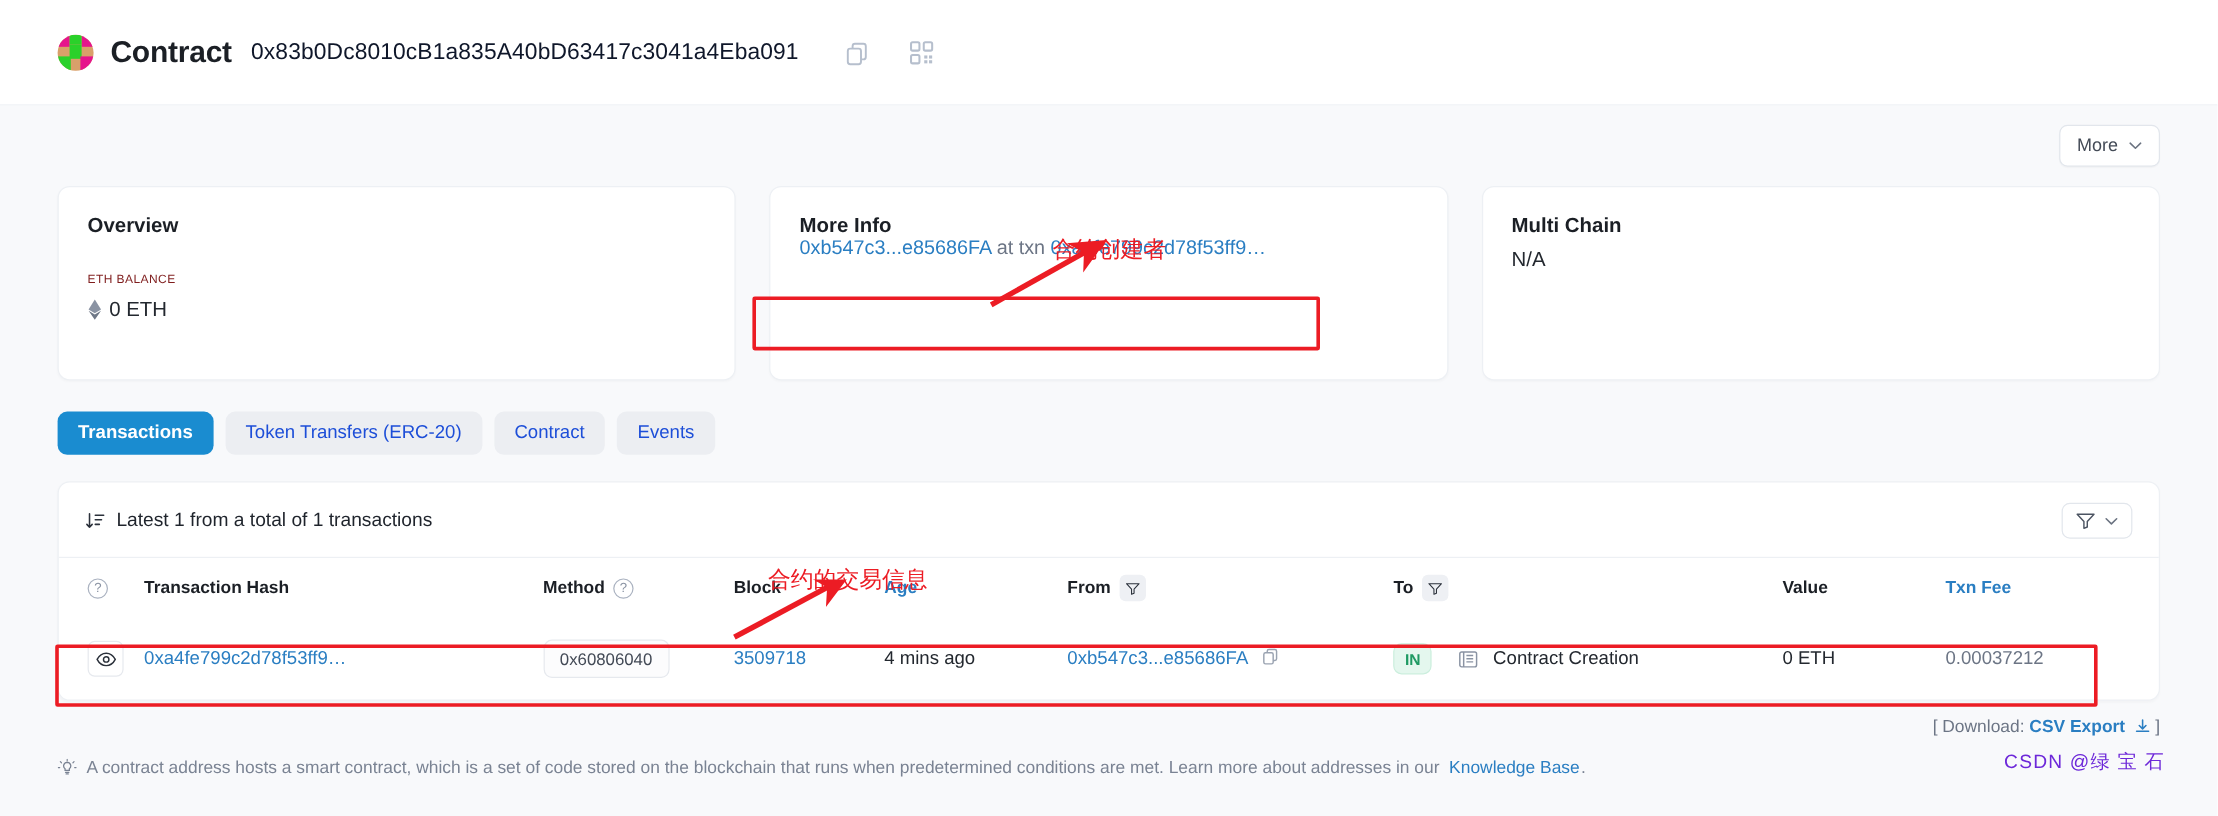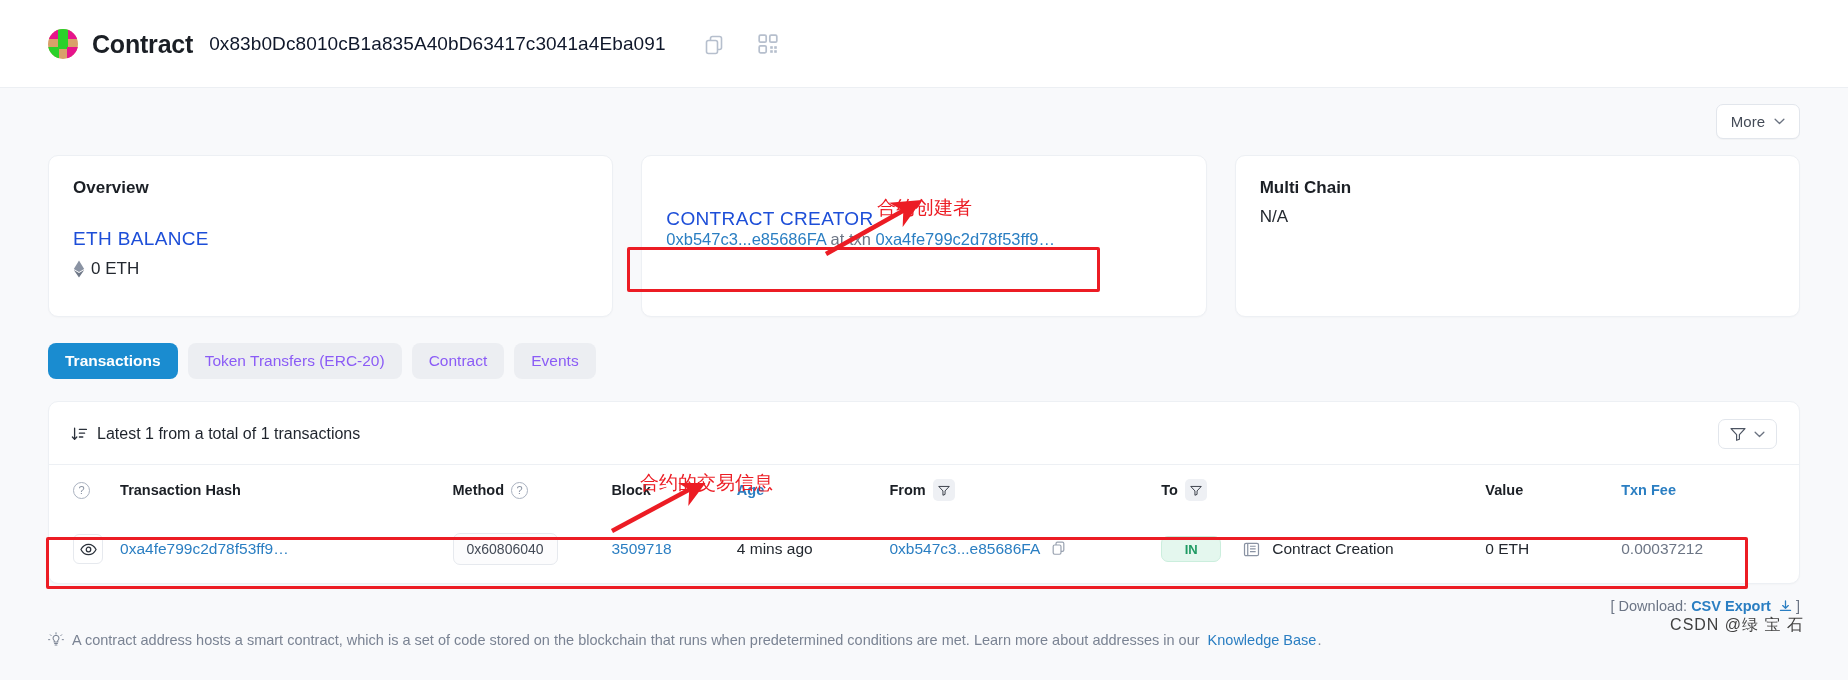--- a/index.html
+++ b/index.html
@@ -64,34 +64,34 @@
   .cards {
     display: flex; gap: 28px; padding: 16px 48px 0 48px;
   }
   .card {
     flex: 1; background: #fff; border: 1px solid #edf0f4; border-radius: 10px;
     height: 162px; padding: 22px 24px; position: relative;
     box-shadow: 0 1px 2px rgba(20,25,35,0.025);
   }
   .card-title { font-size: 17px; font-weight: 700; color: #1b1f25; }
   .card-label {
-    font-size: 19px; color: #1d4ed8; letter-spacing: 0.35px;
+    font-size: 10px; color: #7f1d1d; letter-spacing: 0.35px;
     margin-top: 30px; text-transform: uppercase;
   }
   .card-value { font-size: 17px; color: #23282f; margin-top: 9px; display:flex; align-items:center; gap:6px; }
   .eth-glyph { display:inline-block; }
 
   .creator-line { font-size: 16.5px; color: #6c7585; }
   .lnk { color: #2a7ec2; text-decoration: none; cursor: pointer; }
 
   
   .tabs { display: flex; gap: 10px; padding: 26px 48px 0 48px; }
   .tab {
     font-size: 15.5px; padding: 9px 17px; border-radius: 8px;
-    background: #eceef2; color: #8b5cf6; cursor: pointer; white-space: nowrap;
+    background: #eceef2; color: #1d4ed8; cursor: pointer; white-space: nowrap;
   }
   .tab.active { background: #1a8cd0; color: #fff; font-weight: 600; }
 
   
   .panel {
     margin: 22px 48px 0 48px; background: #fff;
     border: 1px solid #edf0f4; border-radius: 10px;
     box-shadow: 0 1px 2px rgba(20,25,35,0.025);
   }
   .panel-top {
@@ -130,41 +130,41 @@
   .eye-box {
     width: 30px; height: 30px; border: 1px solid #e6e9ee; border-radius: 6px;
     display: inline-flex; align-items: center; justify-content: center; cursor:pointer;
   }
   .method-chip {
     display: inline-block; border: 1px solid #e6e9ee; border-radius: 7px;
     padding: 7px 13px; font-size: 14px; color: #434a56; background:#fcfcfd;
   }
   .in-badge {
     display: inline-flex; align-items: center; justify-content: center;
-    width: 60px; height: 26px; border-radius: 7px;
+    width: 32px; height: 26px; border-radius: 7px;
     background: #e4f7ee; border: 1px solid #cbeedd;
     color: #1f9a63; font-size: 13px; font-weight: 700;
   }
   .copy-sm { margin-left: 10px; vertical-align: middle; cursor: pointer; }
   .cell-flex { display:flex; align-items:center; }
 
   .panel-foot {
     text-align: right; font-size: 14.5px; color: #6c7585;
     padding: 0 0 0 0; margin: 14px 48px 0 48px;
   }
   .dl-icon { display:inline-block; vertical-align:-2px; margin-left:4px; }
 
   .footnote {
     display: flex; align-items: center; gap: 8px;
     margin: 16px 48px 0 48px; font-size: 14.5px; color: #7a8393;
   }
 
   .watermark {
-    position: absolute; right: 44px; bottom: 44px;
-    font-size: 16px; color: #404040; letter-spacing: 1px;
+    position: absolute; right: 44px; bottom: 34px;
+    font-size: 16px; color: #6d28d9; letter-spacing: 1px;
   }
 
   
   .anno-box {
     position: absolute; border: 3px solid #ec1c24; border-radius: 2px;
     pointer-events: none;
   }
   .anno-text {
     position: absolute; color: #ec1c24; font-size: 19px; font-weight: 500;
     white-space: nowrap;
@@ -229,21 +229,21 @@
         <div class="card-value">
           <svg class="eth-glyph" width="12" height="18" viewBox="0 0 12 18">
             <path d="M6 0.5L11.2 9L6 12L0.8 9L6 0.5Z" fill="#8a93a3"></path>
             <path d="M6 13L11.2 10L6 17.5L0.8 10L6 13Z" fill="#6f7887"></path>
           </svg>
           <span>0 ETH</span>
         </div>
       </div>
 
       <div class="card">
-        <div class="card-label">CONTRACT CREATOR</div>
+        <div class="card-title">More Info</div>
         <div class="creator-line">
           <a class="lnk">0xb547c3...e85686FA</a>
           <span>at txn</span>
           <a class="lnk">0xa4fe799c2d78f53ff9…</a>
         </div>
       </div>
 
       <div class="card">
         <div class="card-title">Multi Chain</div>
         <div class="card-value">N/A</div>

